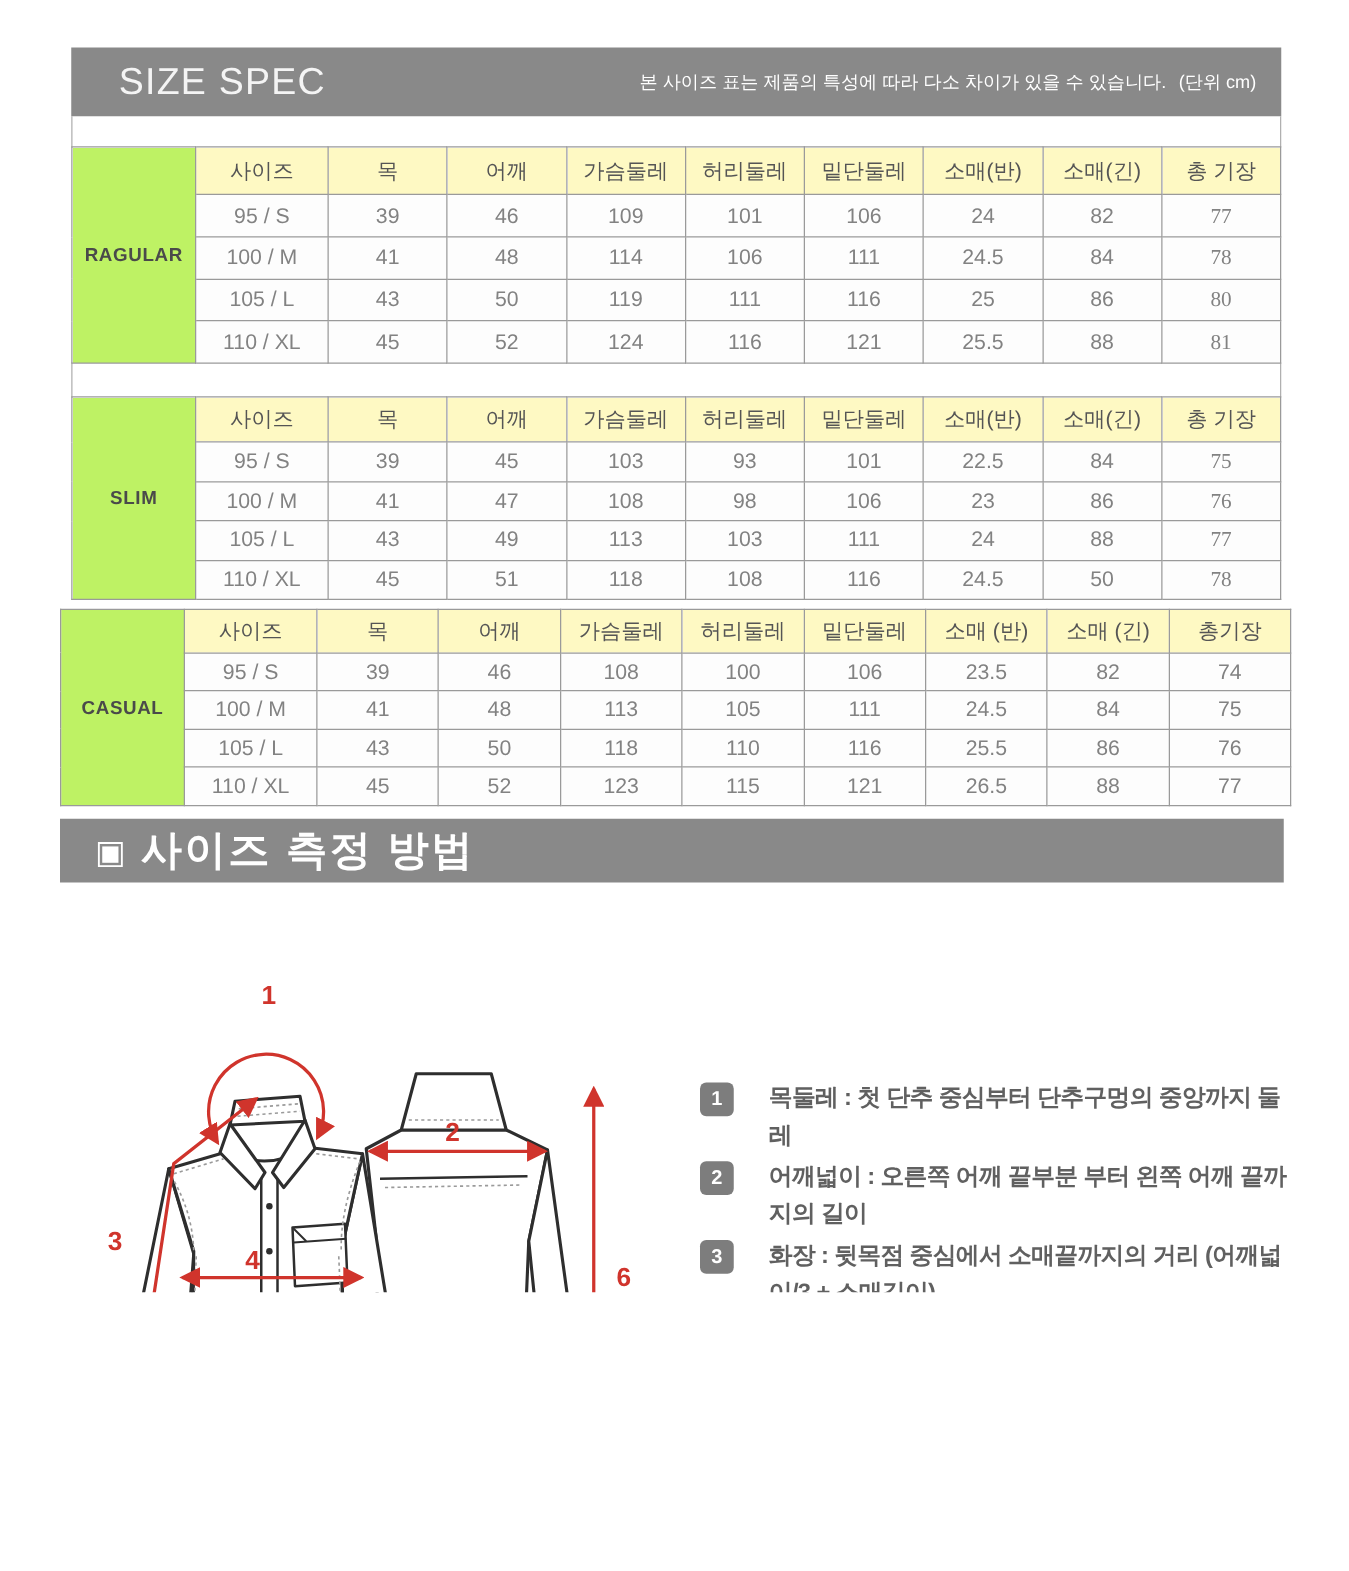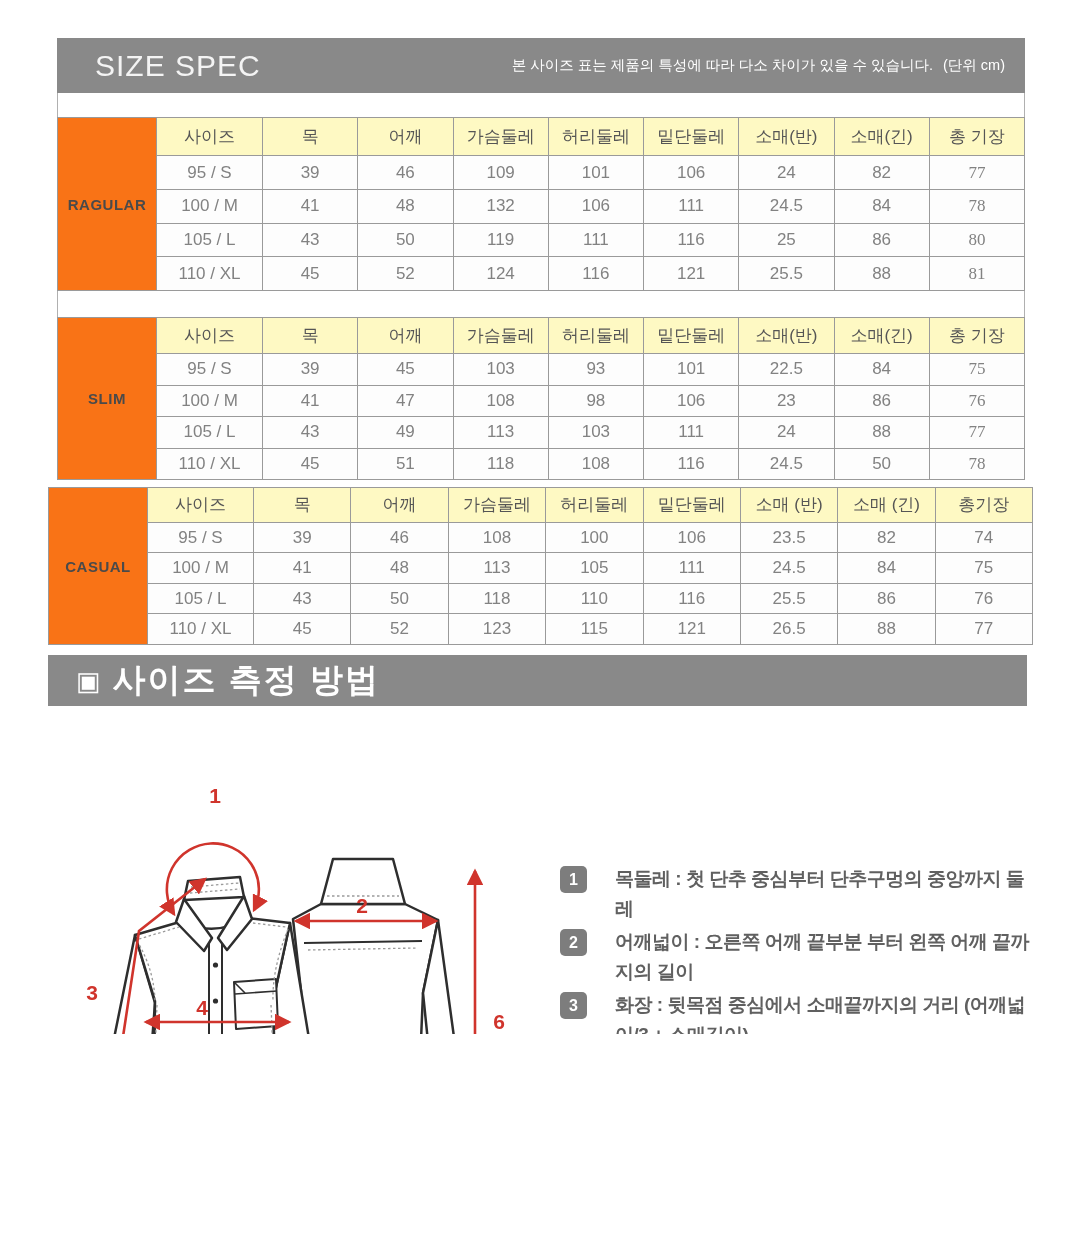--- a/index.html
+++ b/index.html
@@ -25,21 +25,21 @@
 
   
   table.spec{position:absolute;border-collapse:collapse;table-layout:fixed;background:#fff;}
   #tbl-regular{left:57px;top:117px;width:968px;height:174px;}
   #tbl-slim   {left:57px;top:317px;width:968px;height:163px;}
   #tbl-casual {left:48px;top:487px;width:985px;height:158px;}
   table.spec th,table.spec td{border:1px solid #9a9a9a;text-align:center;vertical-align:middle;
       padding:0;overflow:hidden;white-space:nowrap;}
   table.spec th{background:#fef9c3;color:#555555;font-weight:400;font-size:17px;}
   table.spec td{color:#828282;font-size:17px;background:#fdfdfd;}
-  table.spec td.lbl{background:#f97316;color:#4a4a4a;font-weight:700;font-size:15px;
+  table.spec td.lbl{background:#bef264;color:#4a4a4a;font-weight:700;font-size:15px;
       letter-spacing:.5px;}
   #tbl-regular td:last-child,#tbl-slim td:last-child{font-family:"Liberation Serif",serif;}
 
   
   #guide-list{position:absolute;left:560px;top:864px;width:480px;}
   .g-item{display:flex;align-items:flex-start;margin-bottom:3px;min-height:60px;}
   .g-item:last-child{min-height:30px;}
   .g-badge{flex:none;width:27px;height:27px;margin-top:2px;border-radius:5px;background:#7d7d7d;
       color:#ffffff;font-size:16px;font-weight:700;display:flex;align-items:center;
       justify-content:center;}
@@ -86,21 +86,21 @@
           <td>101</td>
           <td>106</td>
           <td>24</td>
           <td>82</td>
           <td>77</td>
         </tr>
         <tr>
           <td>100 / M</td>
           <td>41</td>
           <td>48</td>
-          <td>132</td>
+          <td>114</td>
           <td>106</td>
           <td>111</td>
           <td>24.5</td>
           <td>84</td>
           <td>78</td>
         </tr>
         <tr>
           <td>105 / L</td>
           <td>43</td>
           <td>50</td>

